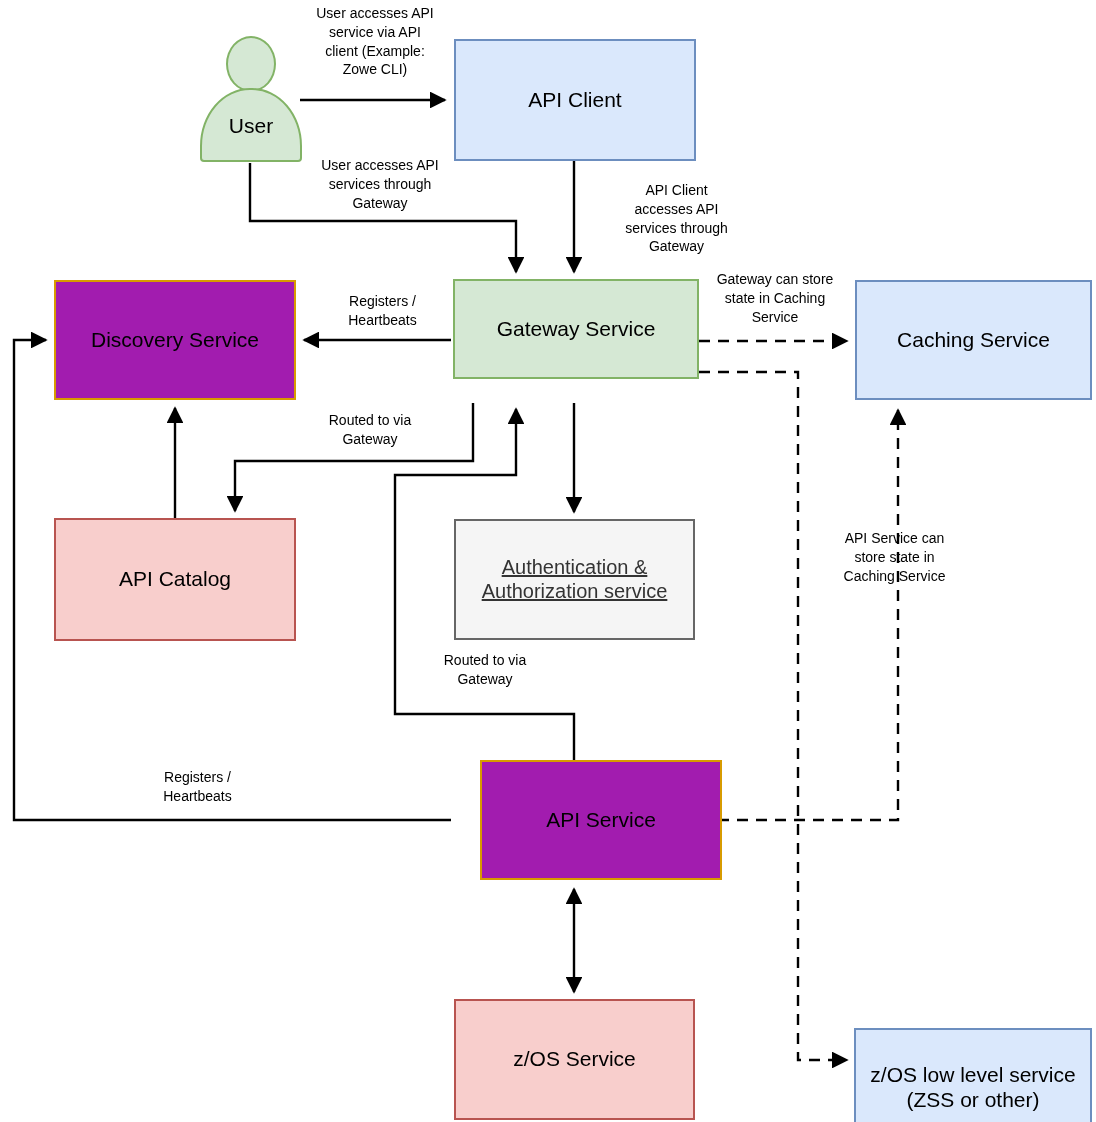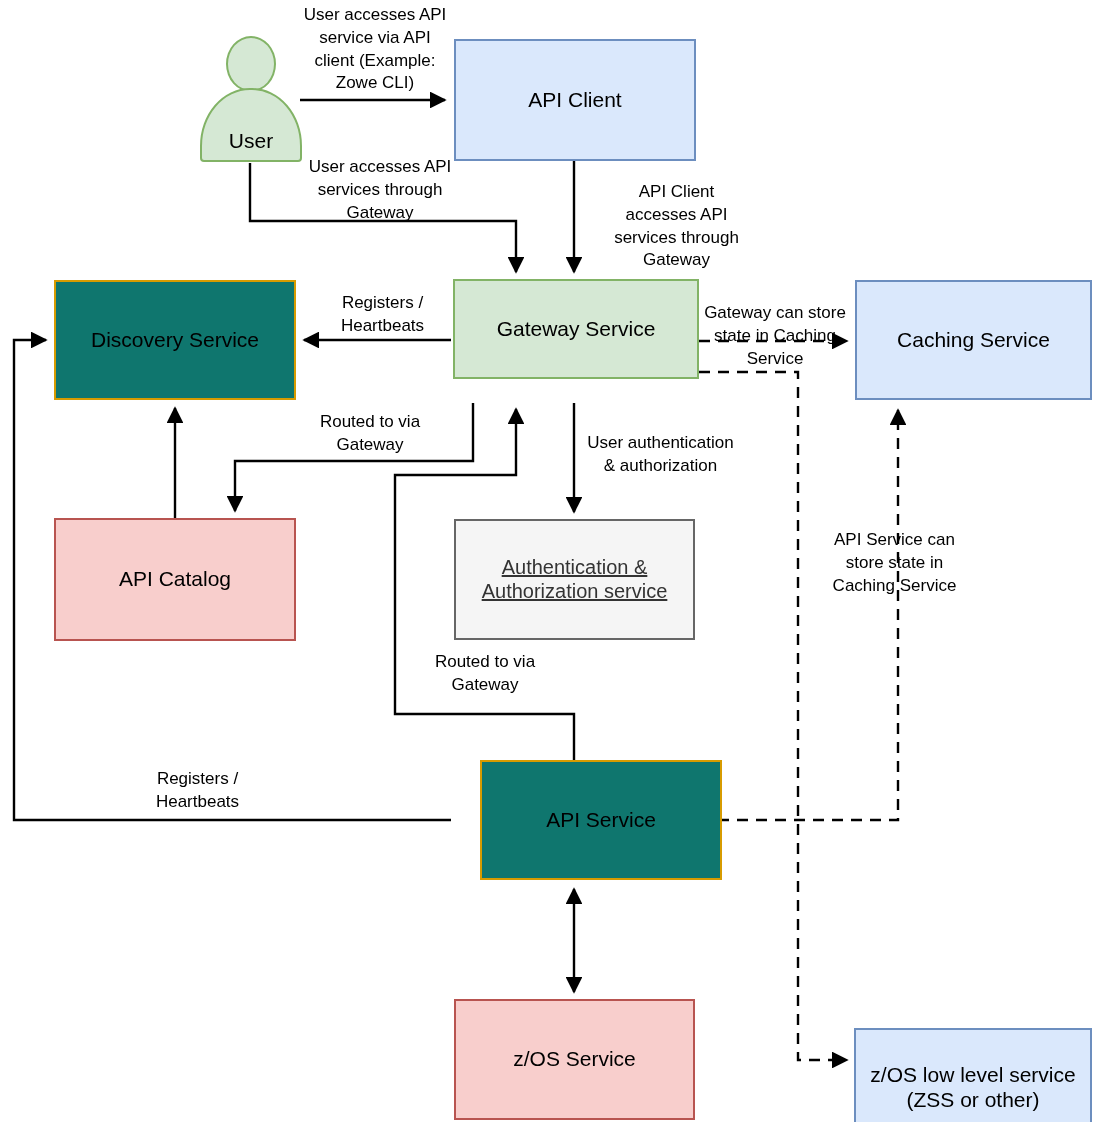--- a/index.html
+++ b/index.html
@@ -37,21 +37,21 @@
     z-index: 3;
   }
   .node-label {
     display: block;
     padding: 0 6px;
     white-space: pre-line;
   }
   
   .n-blue   { background: #dae8fc; border: 2px solid #6c8ebf; }
   .n-green  { background: #d5e8d4; border: 2px solid #82b366; }
-  .n-orange { background: #0f766e; border: 2px solid #d79b00; }
+  .n-orange { background: #a21caf; border: 2px solid #d79b00; }
   .n-red    { background: #f8cecc; border: 2px solid #b85450; }
   .n-gray   { background: #f5f5f5; border: 2px solid #666666; color: #333333; }
 
   
   .actor {
     position: absolute;
     z-index: 3;
   }
   .actor-head {
     position: absolute;
@@ -74,30 +74,30 @@
     border: 2px solid #82b366;
     border-bottom-left-radius: 4px;
     border-bottom-right-radius: 4px;
     border-top-left-radius: 50px 58px;
     border-top-right-radius: 50px 58px;
     box-sizing: border-box;
   }
   .actor-name {
     position: absolute;
     left: 0;
-    top: 93px;
+    top: 78px;
     width: 102px;
     text-align: center;
     font-size: 21px;
     color: #000;
   }
   
   .edge-label {
     position: absolute;
-    font-size: 17px;
+    font-size: 14px;
     color: #000000;
     text-align: center;
     line-height: 1.34;
     white-space: pre-line;
     z-index: 4;
     background: transparent;
   }
   .fs-big { font-size: 21px; }
   .fs-mid { font-size: 20px; }
 </style>
@@ -196,29 +196,27 @@
 Gateway</div>
 
   <div class="edge-label" style="left:604px; top:181px; width:145px;">API Client
 accesses API
 services through
 Gateway</div>
 
   <div class="edge-label" style="left:320px; top:292px; width:125px;">Registers /
 Heartbeats</div>
 
-  <div class="edge-label" style="left:700px; top:270px; width:150px;margin-top:32px;">Gateway can store
+  <div class="edge-label" style="left:700px; top:270px; width:150px;">Gateway can store
 state in Caching
 Service</div>
 
   <div class="edge-label" style="left:300px; top:411px; width:140px;">Routed to via
 Gateway</div>
 
-  <div class="edge-label" style="left:578px; top:432px; width:165px;">User authentication
-&amp; authorization</div>
 
   <div class="edge-label" style="left:817px; top:529px; width:155px;">API Service can
 store state in
 Caching Service</div>
 
   <div class="edge-label" style="left:415px; top:651px; width:140px;">Routed to via
 Gateway</div>
 
   <div class="edge-label" style="left:120px; top:768px; width:155px;">Registers /
 Heartbeats</div>

